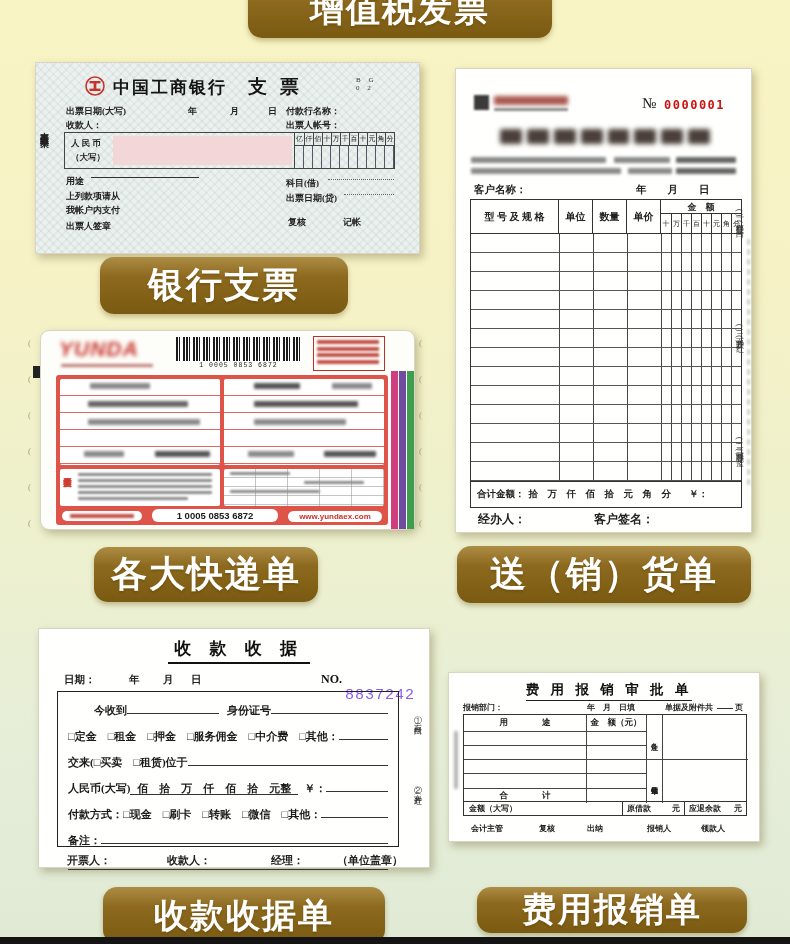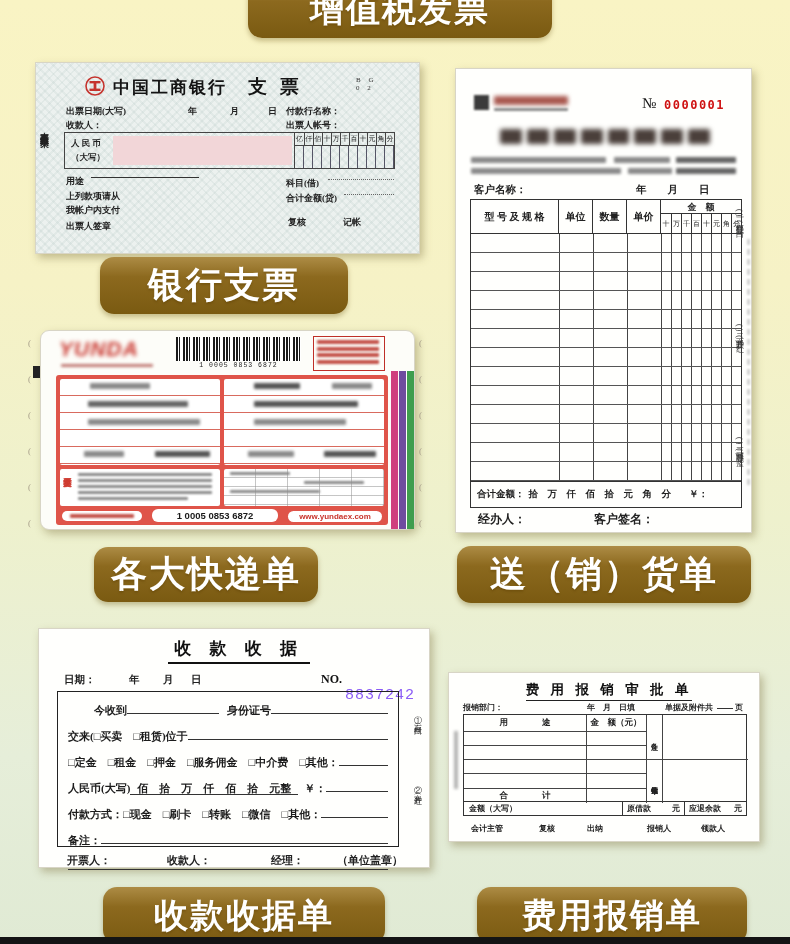--- a/index.html
+++ b/index.html
@@ -122,21 +122,21 @@
         </div>
         <div class="digit-body"></div>
       </div>
     </div>
 
     <span class="check-txt" style="left:30px; top:112px;">用途</span>
     <span class="ul abs" style="left:55px; top:104px; width:108px;"></span>
     <span class="check-txt" style="left:250px; top:114px;">科目(借)</span>
     <span class="dots abs" style="left:292px; top:107px; width:66px;"></span>
     <span class="check-txt" style="left:30px; top:127px;">上列款项请从</span>
-    <span class="check-txt" style="left:250px; top:129px;">合计金额(贷)</span>
+    <span class="check-txt" style="left:250px; top:129px;">出票日期(贷)</span>
     <span class="dots abs" style="left:308px; top:122px; width:50px;"></span>
     <span class="check-txt" style="left:30px; top:141px;">我帐户内支付</span>
     <span class="check-txt" style="left:30px; top:157px;">出票人签章</span>
     <span class="check-txt" style="left:252px; top:153px;">复核</span>
     <span class="check-txt" style="left:307px; top:153px;">记帐</span>
   </div>
 
   <div class="tag" style="left:100px; top:257px; width:248px; height:57px; font-size:36px;">
     <span>银行支票</span>
   </div>
@@ -307,25 +307,25 @@
     <span class="abs" style="left:306px; top:58px; font-size:15px; color:#8b5cf6; font-family:'Liberation Mono',monospace; letter-spacing:1px;">8837242</span>
 
     <div class="abs" style="left:18px; top:62px; width:342px; height:156px; border:1.5px solid #222; padding:10px 10px 0;">
       <div class="rc-row" style="padding-left:26px;">
         <span>今收到</span>
         <span class="ul" style="width:92px;"></span>
         <span style="margin-left:8px;">身份证号</span>
         <span class="ul" style="flex:1;"></span>
       </div>
       <div class="rc-row">
+        <span>□定金　□租金　□押金　□服务佣金　□中介费　□其他：</span>
+        <span class="ul" style="flex:1;"></span>
+      </div>
+      <div class="rc-row">
         <span>交来(□买卖　□租赁)位于</span>
-        <span class="ul" style="flex:1;"></span>
-      </div>
-      <div class="rc-row">
-        <span>□定金　□租金　□押金　□服务佣金　□中介费　□其他：</span>
         <span class="ul" style="flex:1;"></span>
       </div>
       <div class="rc-row">
         <span>人民币(大写)</span>
         <span class="ul" style="width:168px; text-align:center; height:14px;">佰　拾　万　仟　佰　拾　元整</span>
         <span style="margin-left:6px;">￥：</span>
         <span class="ul" style="flex:1;"></span>
       </div>
       <div class="rc-row">
         <span>付款方式：□现金　□刷卡　□转账　□微信　□其他：</span>
@@ -393,18 +393,18 @@
       </div>
     </div>
 
     <span class="abs" style="left:22px; top:150px; font-size:8px; font-weight:bold; color:#222;">会计主管</span>
     <span class="abs" style="left:90px; top:150px; font-size:8px; font-weight:bold; color:#222;">复核</span>
     <span class="abs" style="left:138px; top:150px; font-size:8px; font-weight:bold; color:#222;">出纳</span>
     <span class="abs" style="left:198px; top:150px; font-size:8px; font-weight:bold; color:#222;">报销人</span>
     <span class="abs" style="left:252px; top:150px; font-size:8px; font-weight:bold; color:#222;">领款人</span>
   </div>
 
-  <div class="tag" style="left:477px; top:887px; width:270px; height:57px; font-size:34px;">
+  <div class="tag" style="left:477px; top:887px; width:270px; height:46px; font-size:34px;">
     <span>费用报销单</span>
   </div>
 
   <div class="abs" style="left:0; bottom:0; width:790px; height:7px; background:#141414;"></div>
 </div>
 
 </body></html>

